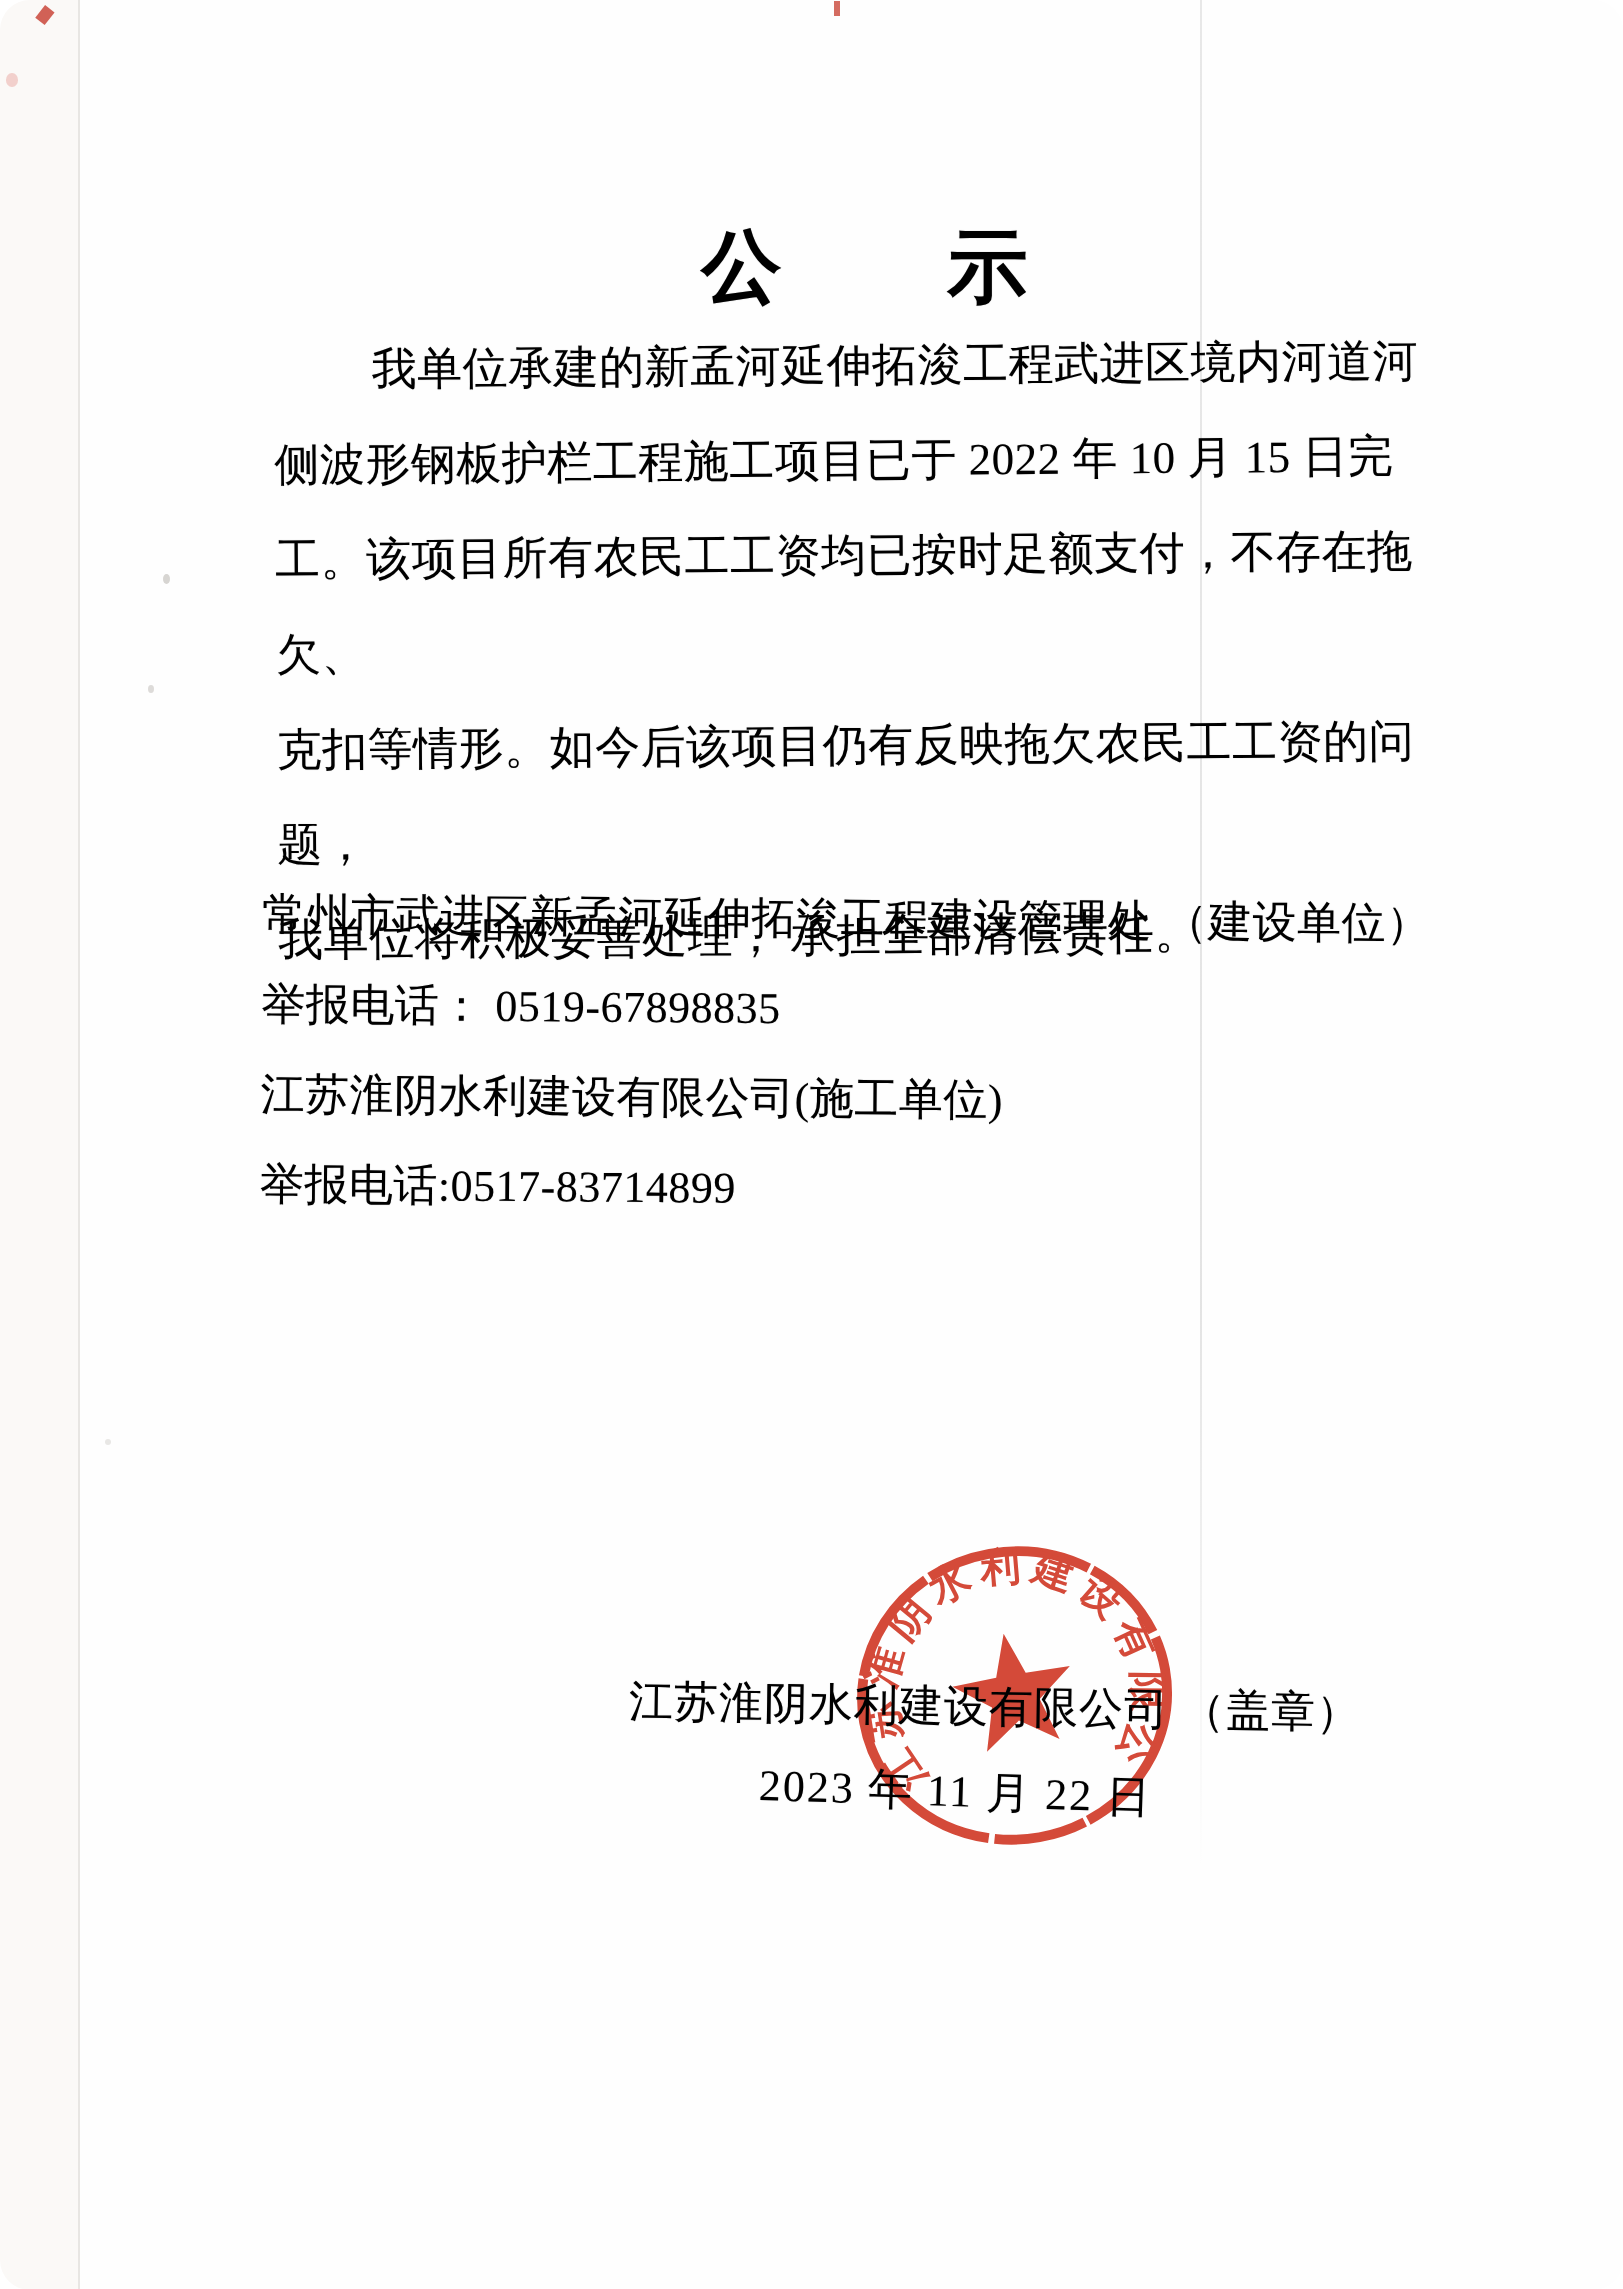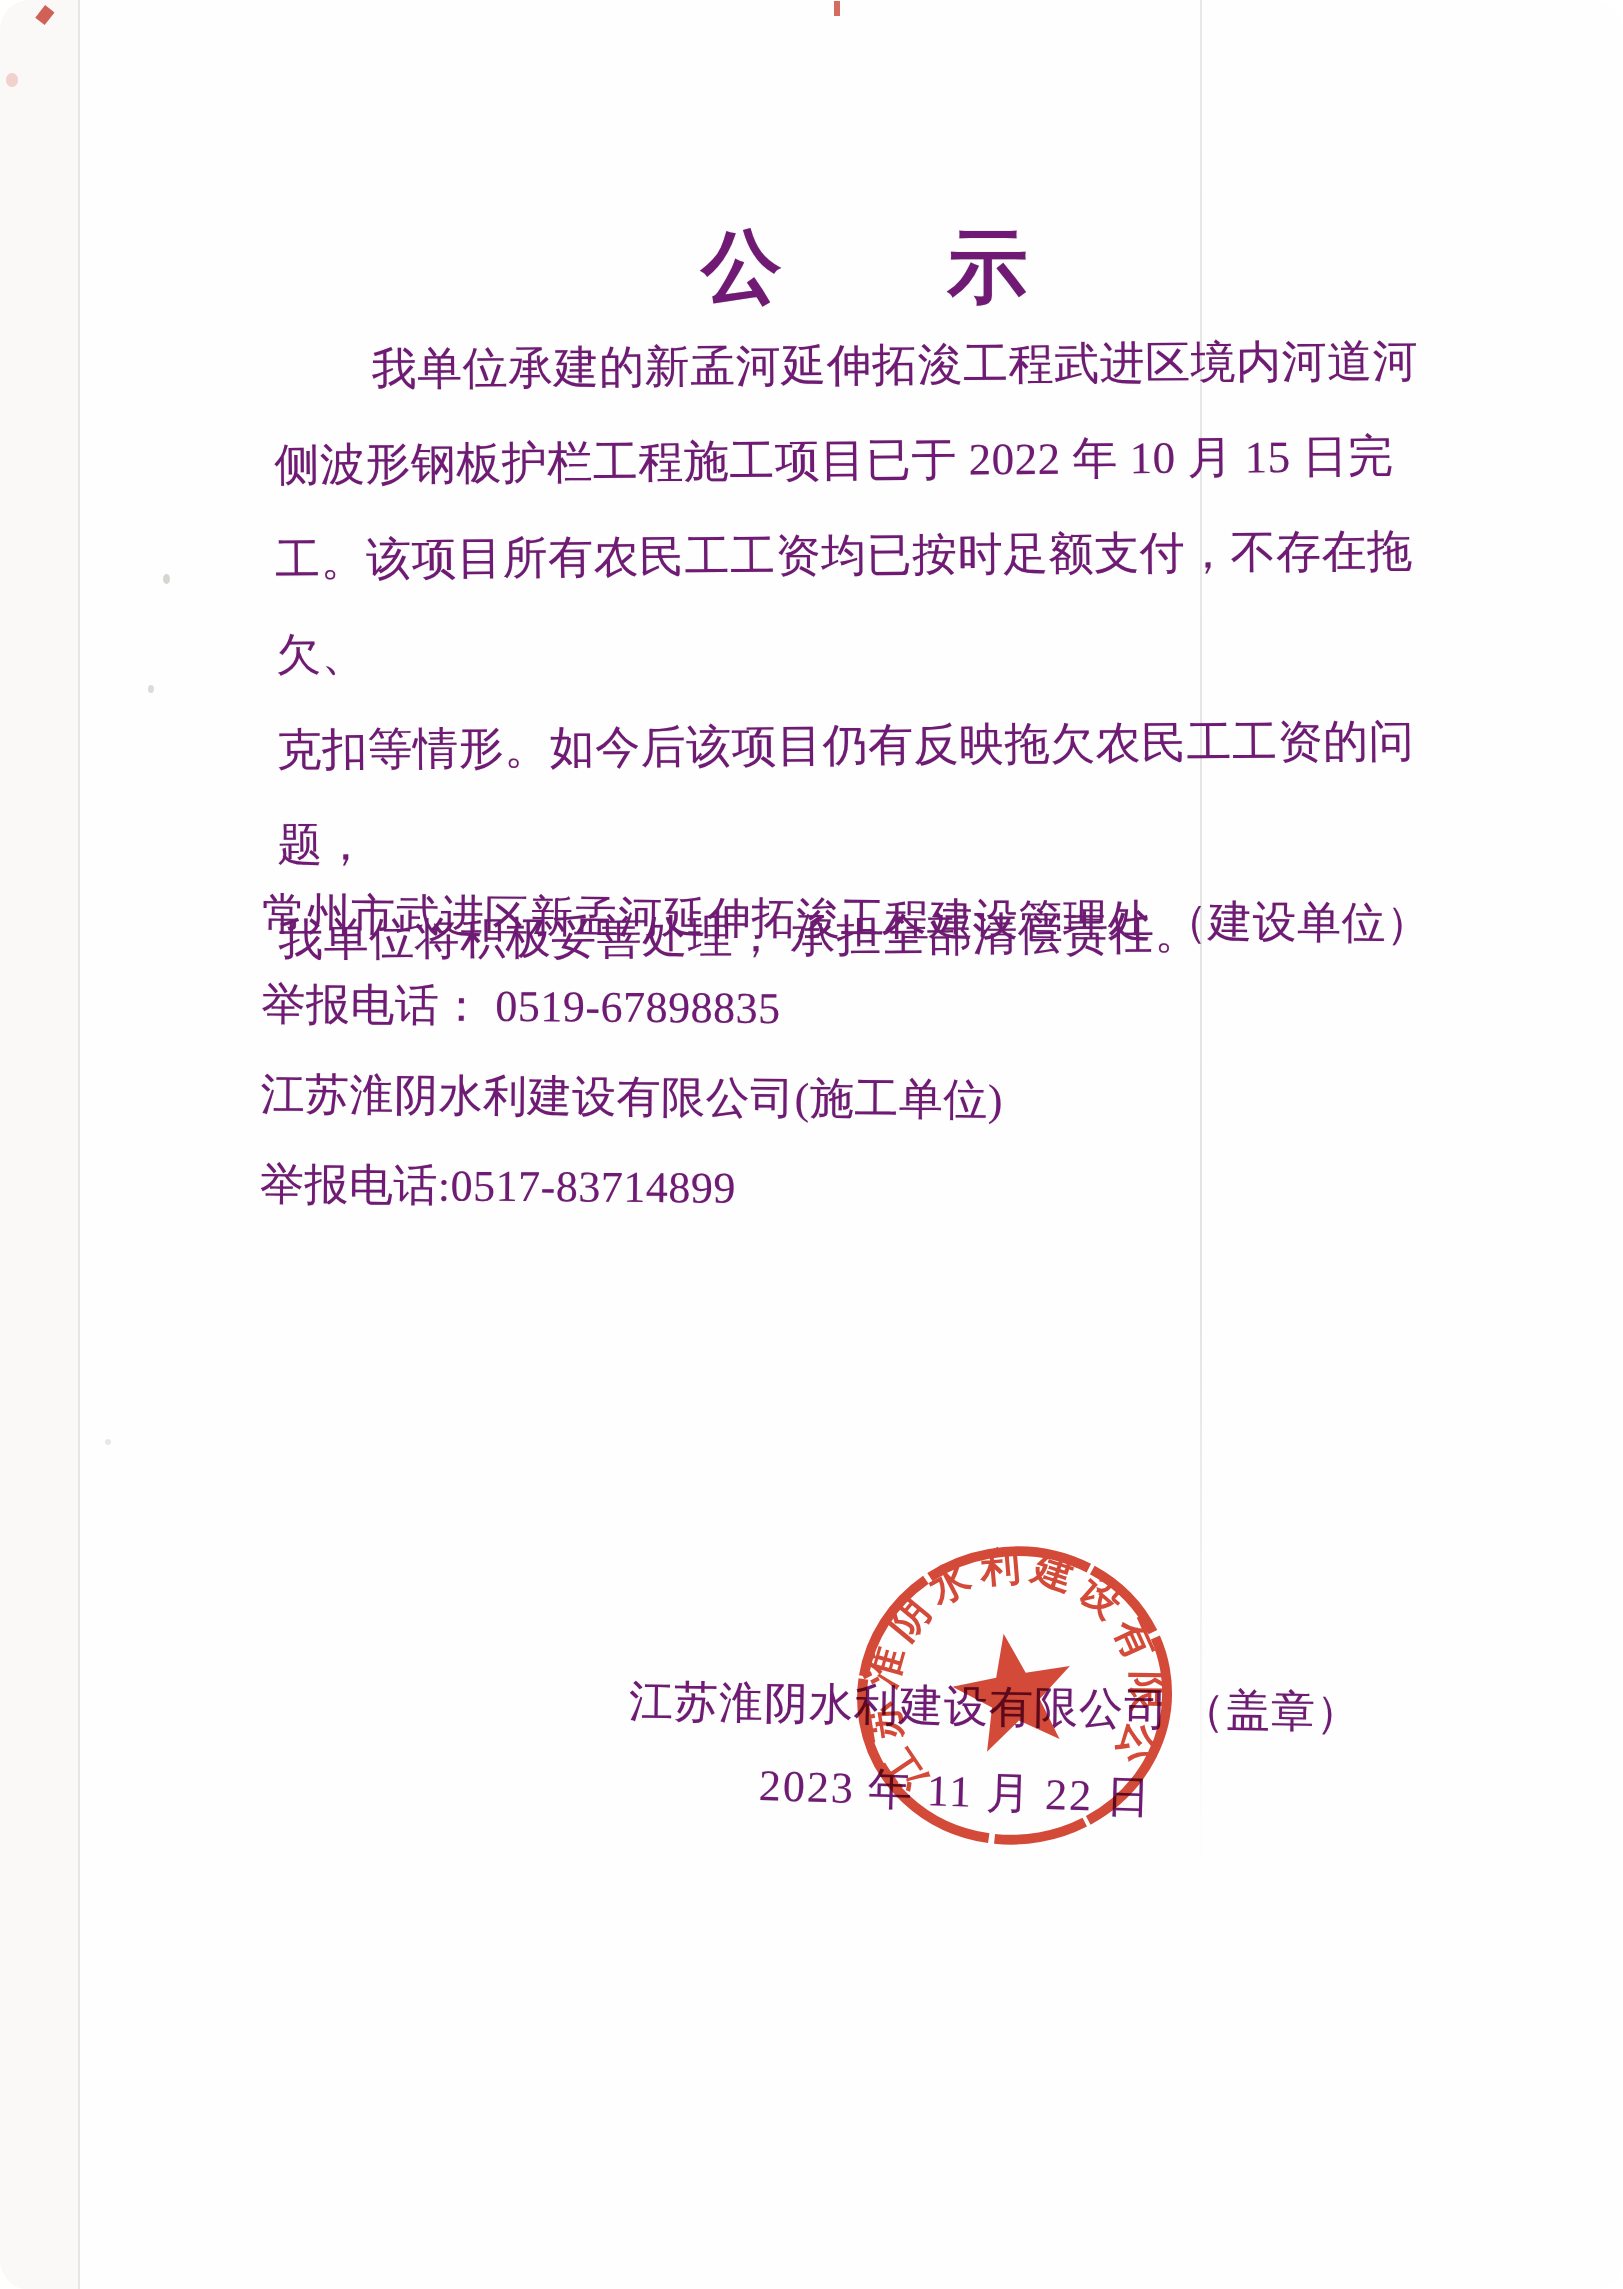--- a/index.html
+++ b/index.html
@@ -2,21 +2,21 @@
 <html><head>
 <meta charset="utf-8">
 <style>
   html,body{margin:0;padding:0;background:#ffffff;}
   .page{
     position:relative;
     width:1623px;height:2290px;
     background:#fefefe;
     overflow:hidden;
     font-family:"Liberation Serif","DejaVu Serif",serif;
-    color:#701a75;
+    color:#000000;
     border-radius:30px;
   }
   
   .edge-strip{position:absolute;left:0;top:0;width:78px;height:2290px;background:#fbf9f7;}
   .edge-line{position:absolute;left:78px;top:0;width:2px;height:2290px;background:#dbd8d4;opacity:.65;}
   .crease{position:absolute;left:1200px;top:0;width:2px;height:1867px;
           background:linear-gradient(#d2d2d2,#c9c9c9 70%,rgba(201,201,201,0));opacity:.5;}
   .mark{position:absolute;background:#c9473a;}
   .mark-tl{left:39px;top:6.9px;width:11.8px;height:15.7px;transform:rotate(38deg);opacity:.85;}
   .mark-tc{left:834px;top:1px;width:5.9px;height:14.7px;opacity:.8;}

